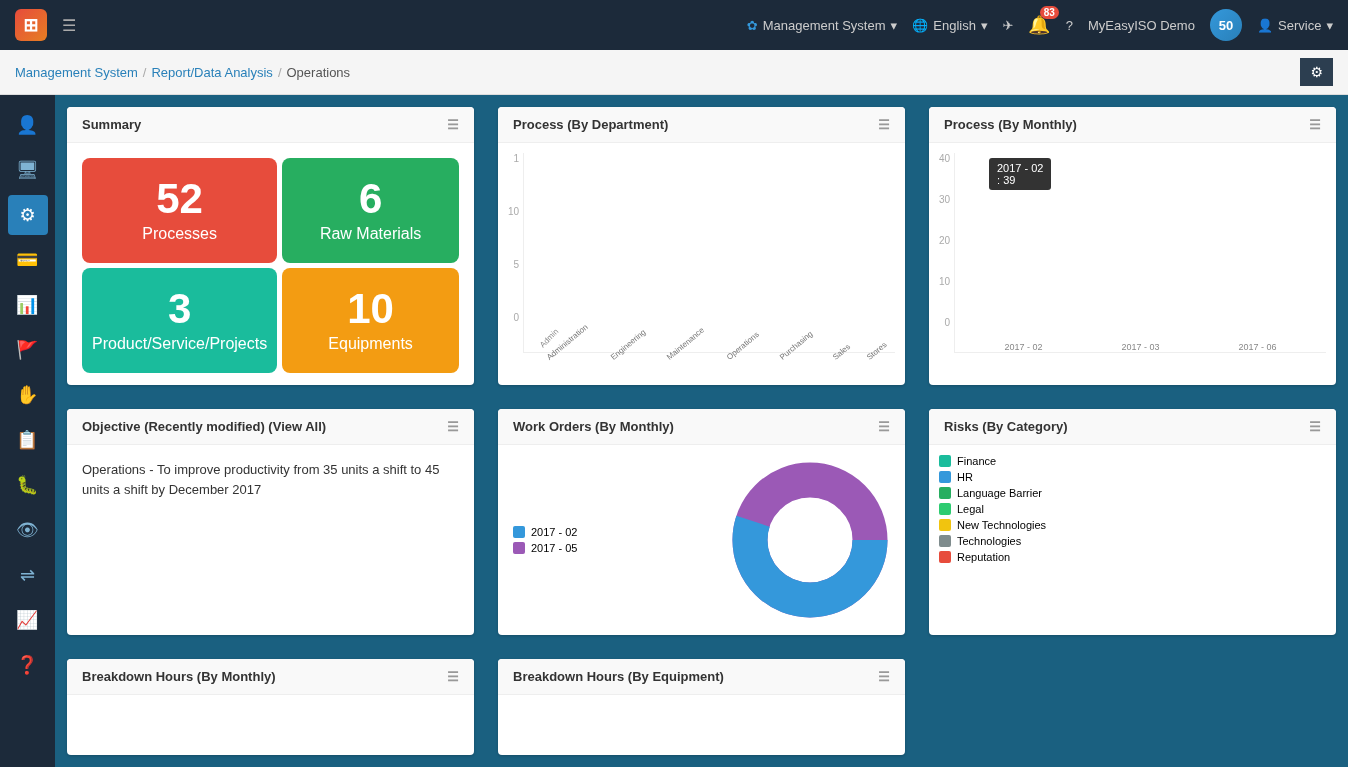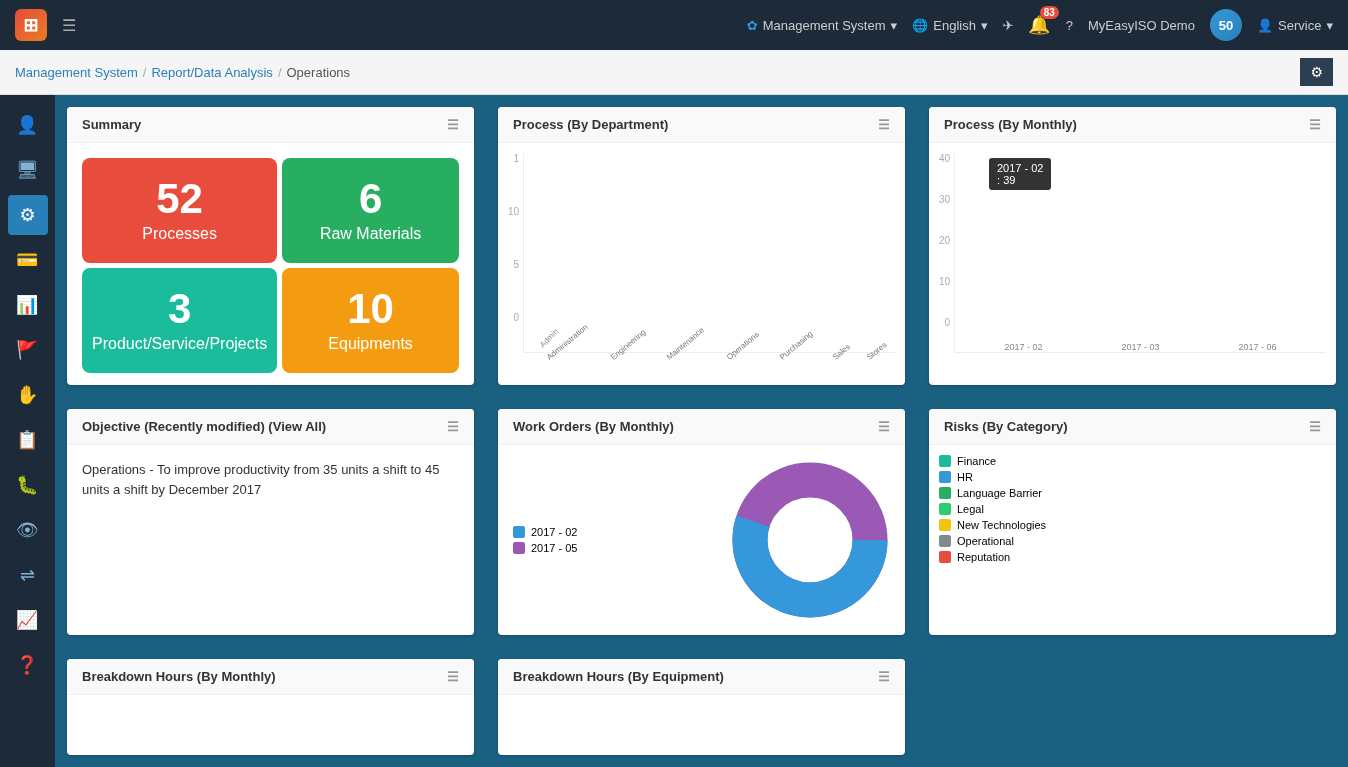--- a/index.html
+++ b/index.html
@@ -392,21 +392,21 @@
           <div class="legend-item">
             <div class="legend-dot" style="background:#2ecc71;"></div>
             <span style="font-size:11px;">Legal</span>
           </div>
           <div class="legend-item">
             <div class="legend-dot" style="background:#f1c40f;"></div>
             <span style="font-size:11px;">New Technologies</span>
           </div>
           <div class="legend-item">
             <div class="legend-dot" style="background:#7f8c8d;"></div>
-            <span style="font-size:11px;">Operational</span>
+            <span style="font-size:11px;">Technologies</span>
           </div>
           <div class="legend-item">
             <div class="legend-dot" style="background:#e74c3c;"></div>
             <span style="font-size:11px;">Reputation</span>
           </div>
         </div>
 
       </div>
     </div>
 

